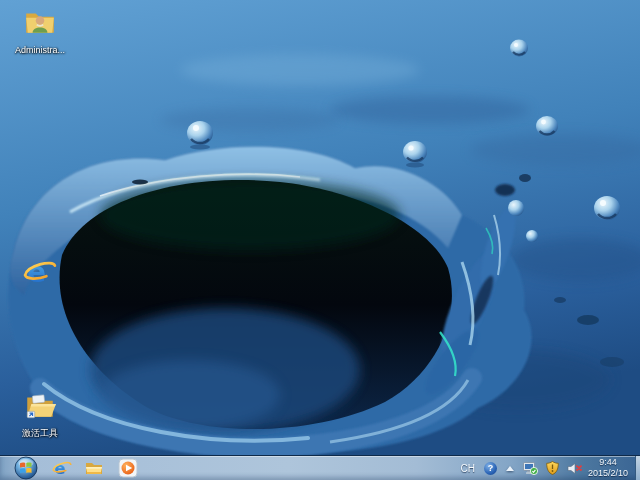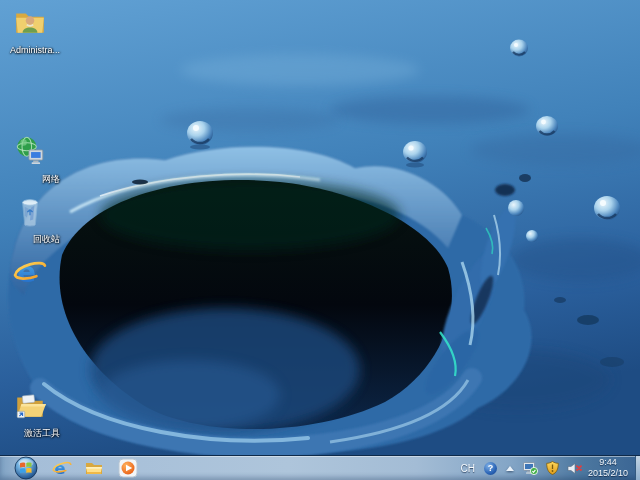--- a/index.html
+++ b/index.html
@@ -3,21 +3,21 @@
 <meta charset="utf-8">
 <style>
   html,body{margin:0;padding:0;}
   body{font-family:"Liberation Sans",sans-serif;}
   #screen{position:relative;width:640px;height:480px;overflow:hidden;background:#2a5f9c;}
 
   
   #wallpaper{position:absolute;left:0;top:0;width:640px;height:455px;}
 
   
-  .desk-icon{position:absolute;left:0;width:60px;text-align:right;cursor:default;}
+  .desk-icon{position:absolute;left:10px;width:60px;text-align:center;cursor:default;}
   .desk-icon .glyph{display:block;width:34px;height:34px;margin:0 auto;}
   .desk-icon .lbl{display:inline-block;margin-top:1px;font-size:9px;line-height:11px;color:#fff;
     text-shadow:0 1px 2px #000,1px 0 2px #000;-webkit-font-smoothing:antialiased;word-wrap:break-word;max-width:58px;}
 
   
   #taskbar{position:absolute;left:0;bottom:0;width:640px;height:25px;
     background:linear-gradient(to right,#7fa2c4 0px,#a5bed8 30px,#aec5db 45%,#a3bcd5 65%,#83a5c6 80%,#4c779f 91%,#3a6594 100%);
     border-top:1px solid #0e2a4a;box-sizing:border-box;
     box-shadow:inset 0 1px 0 rgba(255,255,255,.45), inset 0 -3px 5px rgba(16,45,85,.30);}
   .tb-btn{position:absolute;top:0;height:24px;width:28px;display:flex;align-items:center;justify-content:center;}
@@ -144,44 +144,21 @@
       <path d="M3,8 h9 l3,3 h14 v15 h-26 z" fill="#d9a93f"></path>
       <path d="M3,12 L29,12 L27.5,26 L4.5,26 Z" fill="#f0cf6e"></path>
       <circle cx="16" cy="14.5" r="4" fill="#d8a87c"></circle>
       <path d="M9,26 C9,19.5 23,19.5 23,26 Z" fill="#6f9e4e"></path>
       <path d="M13,18.5 C14.5,20 17.5,20 19,18.5" stroke="#e9e4d2" stroke-width="1.5" fill="none"></path>
     </svg>
     <span class="lbl">Administra...</span>
   </div>
 
 
-  <div class="desk-icon" style="top:134px">
-    <svg class="glyph" viewBox="0 0 32 32">
-      <circle cx="13" cy="12" r="9" fill="#2f9e4a"></circle>
-      <ellipse cx="13" cy="12" rx="4.5" ry="9" fill="none" stroke="#bfe8c6" stroke-width="1" opacity="0.8"></ellipse>
-      <ellipse cx="13" cy="12" rx="9" ry="3.8" fill="none" stroke="#bfe8c6" stroke-width="1" opacity="0.8"></ellipse>
-      <circle cx="10" cy="8" r="3" fill="#7fd08f" opacity="0.7"></circle>
-      <rect x="15" y="15" width="13" height="9.5" rx="1" fill="#cdd6de" stroke="#8a97a3" stroke-width="0.8"></rect>
-      <rect x="17" y="17" width="9" height="5.5" fill="#3a7de0"></rect>
-      <rect x="19" y="25" width="5" height="1.5" fill="#aab6c0"></rect>
-      <rect x="17.5" y="26.5" width="8" height="1.8" rx="0.8" fill="#ccd5dd"></rect>
-    </svg>
-    <span class="lbl">网络</span>
-  </div>
-
-  <div class="desk-icon" style="top:194px">
-    <svg class="glyph" viewBox="0 0 32 32">
-      <path d="M9,8 L23,8 L21,29 C21,30.5 11,30.5 11,29 Z" fill="#cfe3f2" opacity="0.55" stroke="#9fc4e0" stroke-width="0.8"></path>
-      <path d="M11,12 L15,14 L13,22 L11,20 Z" fill="#6f9bcd" opacity="0.6"></path>
-      <path d="M17,13 L20,11 L19,24 L16,25 Z" fill="#5b89c9" opacity="0.5"></path>
-      <ellipse cx="16" cy="8" rx="7" ry="2.6" fill="#e8f4fb" opacity="0.9" stroke="#9fc4e0" stroke-width="0.8"></ellipse>
-      <path d="M13.5,17 l2.5,-2 l2.5,2 M16,15 l0,5" stroke="#2a72c4" stroke-width="1.2" fill="none" opacity="0.85"></path>
-    </svg>
-    <span class="lbl">回收站</span>
-  </div>
+
 
   <div class="desk-icon" style="top:255px">
     <svg class="glyph" viewBox="0 0 32 32">
       <defs>
         <linearGradient id="ieG" x1="0" y1="0" x2="0" y2="1">
             <stop offset="0" stop-color="#55b6ee"></stop>
             <stop offset="1" stop-color="#1b62c4"></stop>
           </linearGradient>
         <linearGradient id="ringG" x1="0" y1="0" x2="1" y2="1">
             <stop offset="0" stop-color="#ffd95e"></stop>

